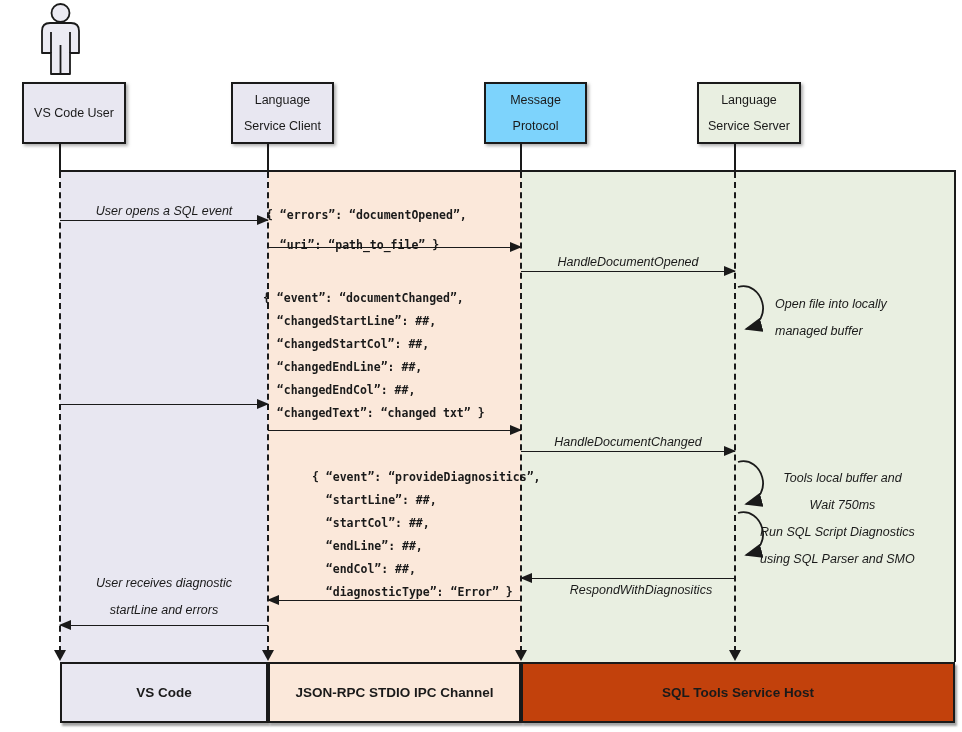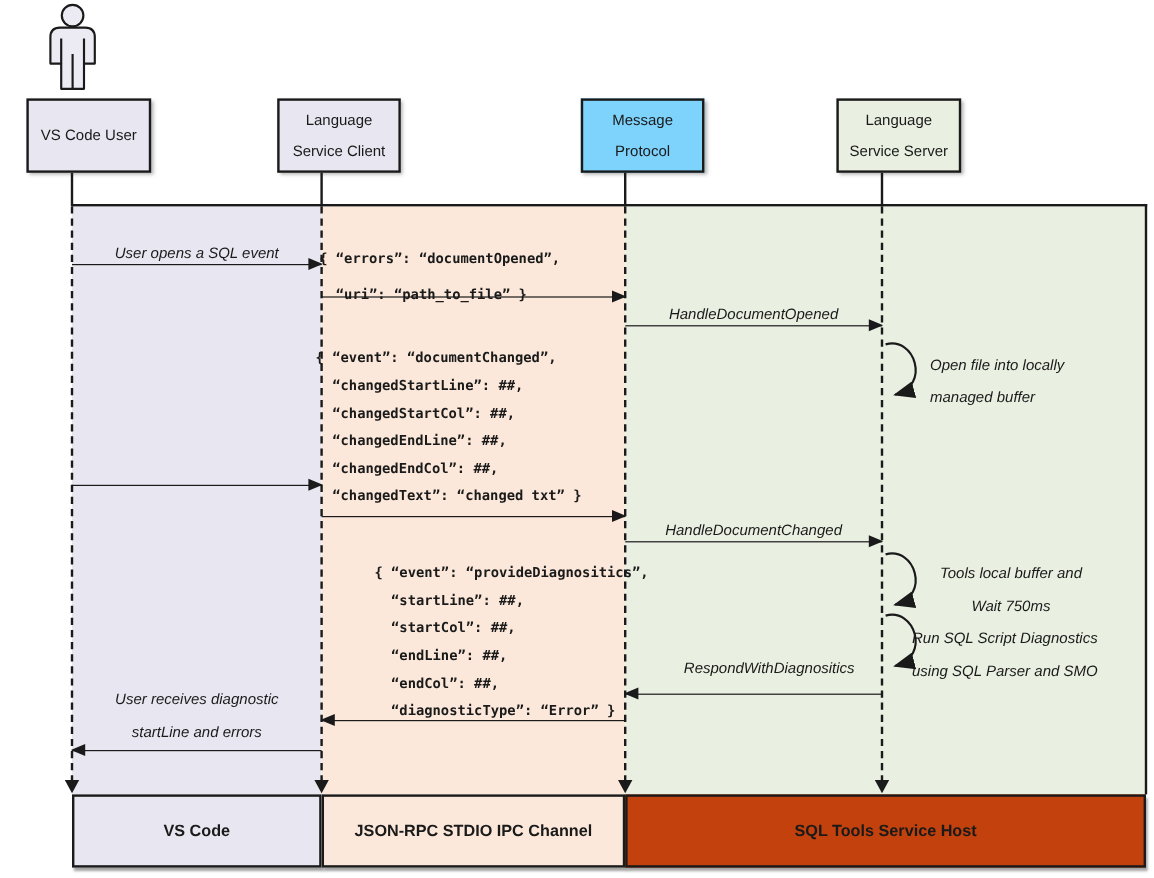--- a/index.html
+++ b/index.html
@@ -78,21 +78,21 @@
   #a9 { left: 60px;  top: 625px; width: 208px; }
 
   .mlabel {
     position: absolute; font-style: italic; font-size: 12.5px;
     line-height: 27px; text-align: center; white-space: pre-line;
   }
   #mlabel1 { left: 60px;  top: 198px; width: 208px; }
   #mlabel3 { left: 521px; top: 249px; width: 214px; }
   #mlabel4 { left: 60px;  top: 382px; width: 208px; }
   #mlabel6 { left: 521px; top: 429px; width: 214px; }
-  #mlabel7 { left: 521px; top: 544px; width: 214px; padding-left: 26px; }
+  #mlabel7 { left: 521px; top: 577px; width: 214px; padding-left: 26px; }
   #mlabel9 { left: 60px;  top: 570px; width: 208px; }
 
   
   .payload {
     position: absolute;
     font-family: "DejaVu Sans Mono", monospace;
     font-weight: bold; font-size: 11.5px; line-height: 23px;
     white-space: pre;
   }
   #payload1 { left: 266px; top: 200px; line-height: 30px; }

